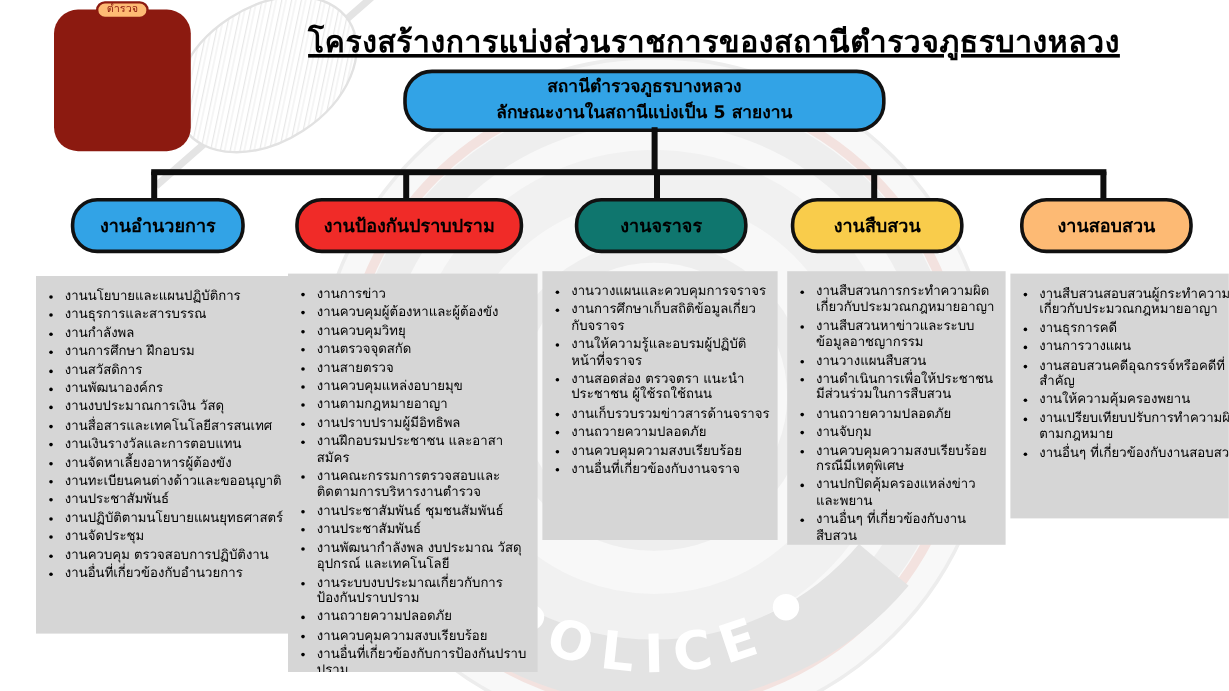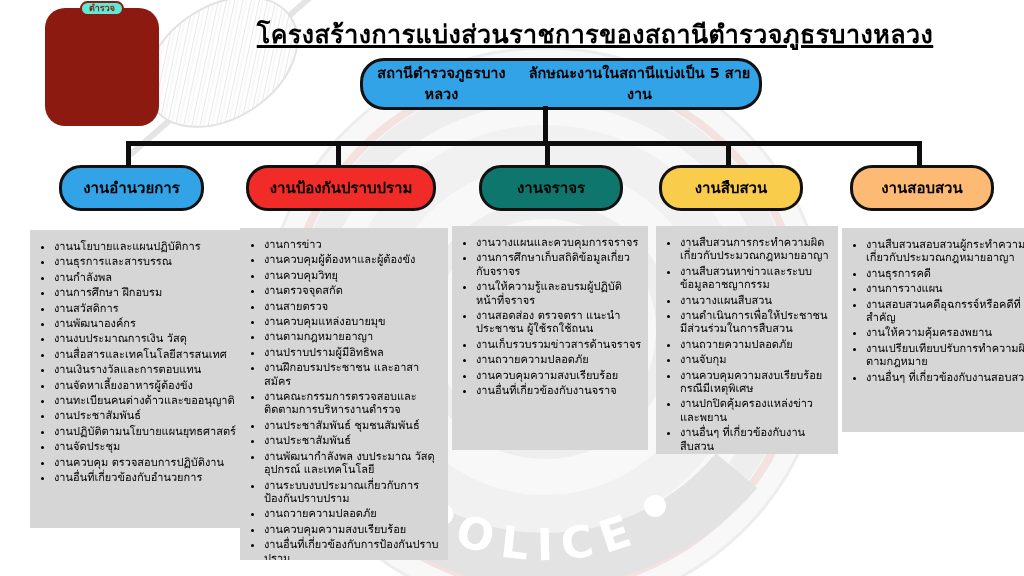--- a/index.html
+++ b/index.html
@@ -16,38 +16,38 @@
     position:absolute;left:45px;top:8px;width:114px;height:118px;z-index:2;
     background:#8C1A10;border-radius:20px;
   }
   .logo-inner{
     position:absolute;left:7px;top:9px;right:7px;bottom:7px;
     border:3px solid #fff;border-radius:13px;
     display:flex;flex-direction:column;align-items:center;justify-content:center;
   }
   .logo-banner{
     position:absolute;left:50%;top:-7px;transform:translateX(-50%);
-    background:#5eead4;border:2px solid #8C1A10;border-radius:8px;
-    font-size:9px;font-weight:bold;color:#8C1A10;line-height:11px;
+    background:#fdba74;border:2px solid #8C1A10;border-radius:8px;
+    font-size:9px;font-weight:normal;color:#8C1A10;line-height:11px;
     padding:0 7px;white-space:nowrap;
   }
   .logo-mono{font-weight:bold;color:#fff;text-align:center;line-height:1.02;}
   .logo-mono .t1{font-size:34px;display:block;}
   .logo-mono .t2{font-size:30px;display:block;}
   .page-title{
     position:absolute;left:170px;right:4px;top:14px;z-index:1;
     text-align:center;font-size:25px;font-weight:bold;
     text-decoration:underline;text-decoration-thickness:3px;
     letter-spacing:.5px;
   }
   
   .root-box{
-    position:absolute;left:360px;top:58px;width:396px;height:46px;z-index:1;
+    position:absolute;left:336px;top:58px;width:396px;height:46px;z-index:1;
     border:3px solid #111;border-radius:24px;
-    display:flex;flex-direction:row;align-items:center;justify-content:center;
+    display:flex;flex-direction:column;align-items:center;justify-content:center;
     font-size:14.5px;font-weight:bold;line-height:1.45;text-align:center;
   }
   
   .conn{position:absolute;background:#0d0d0d;z-index:1;}
   
   .pill{
     position:absolute;top:165px;height:40px;z-index:1;
     border:3px solid #111;border-radius:22px;
     display:flex;align-items:center;justify-content:center;
     font-size:15px;font-weight:bold;text-align:right;

